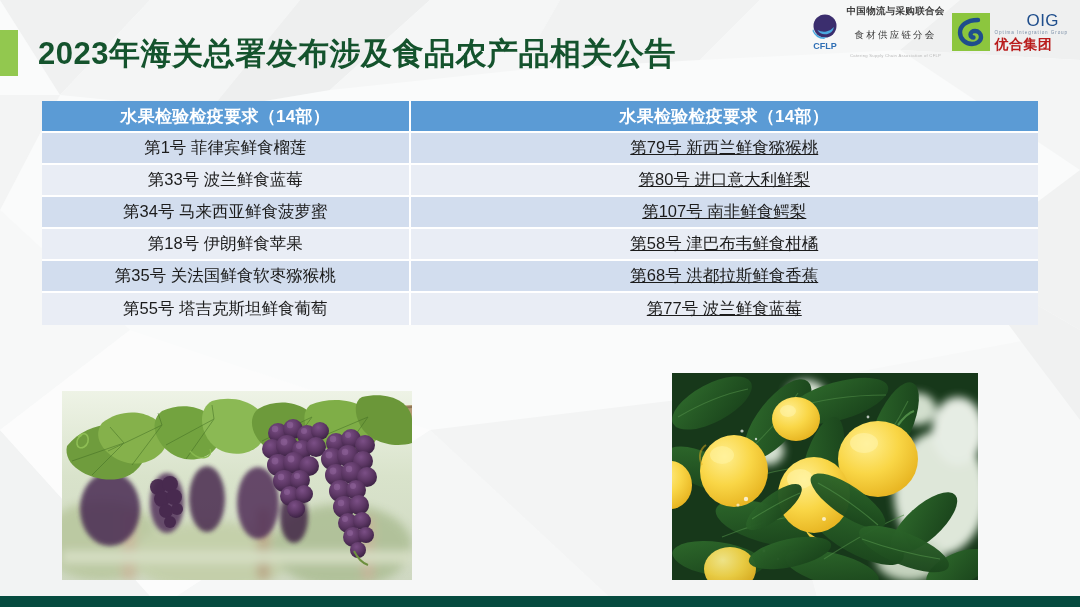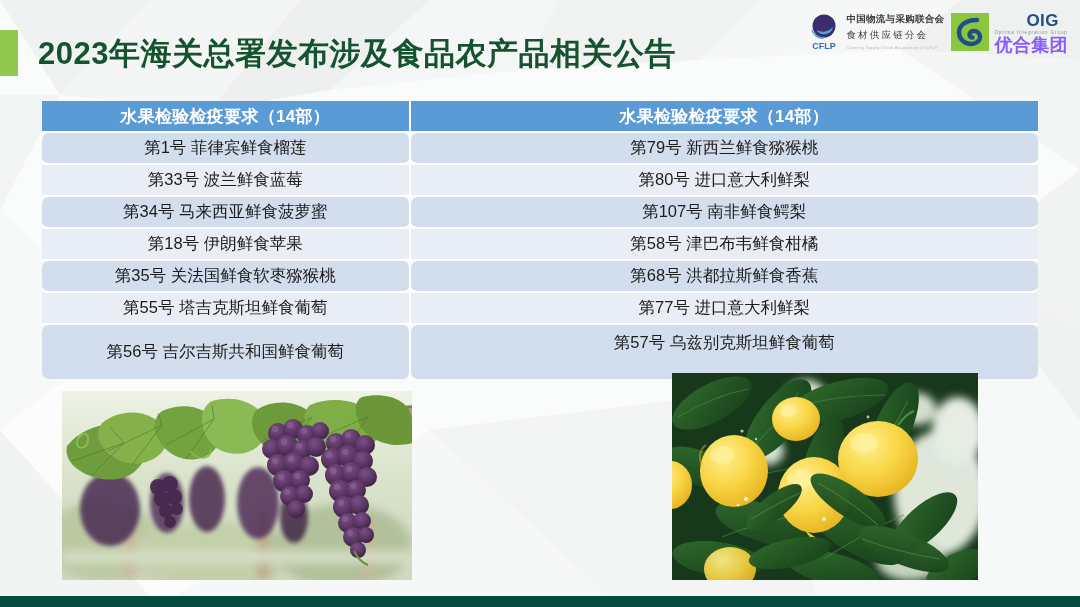--- a/index.html
+++ b/index.html
@@ -52,49 +52,49 @@
     right: 12px;
     top: 9px;
     height: 46px;
     display: flex;
     align-items: center;
     gap: 7px;
   }
   .logo-cflp { display: flex; align-items: center; gap: 5px; }
   .cflp-mark { position: relative; width: 34px; height: 40px; }
   .cflp-mark svg { display: block; }
-  .cflp-text { display: flex; flex-direction: column; gap: 5px; }
+  .cflp-text { display: flex; flex-direction: column; gap: 13px; text-align: center; }
   .cflp-line1 {
     font-size: 9.5px; font-weight: 700; color: #3b3b3b;
     letter-spacing: 0.3px; line-height: 11px; white-space: nowrap;
   }
   .cflp-line2 {
     font-size: 9.5px; font-weight: 400; color: #3b3b3b;
     letter-spacing: 2.2px; line-height: 11px; white-space: nowrap;
   }
   .cflp-line3 {
     font-size: 4.2px; color: #b9b9b9; letter-spacing: 0.25px;
     line-height: 6px; white-space: nowrap; transform: scaleY(1.05);
   }
 
   .logo-oig { display: flex; align-items: center; gap: 5px; }
   .oig-mark { width: 38px; height: 38px; background: #8CC63E; position: relative; }
   .oig-mark svg { display: block; }
   .oig-text { display: flex; flex-direction: column; }
   .oig-line1 {
-    font-size: 17px; font-weight: 700; color: #1F4E8C;
+    font-size: 17px; font-weight: 400; color: #1F4E8C;
     line-height: 17px; letter-spacing: 0.4px; padding-left: 32px;
   }
   .oig-line2 {
     font-size: 4.6px; color: #7b8fa8; letter-spacing: 0.9px;
     line-height: 8px; white-space: nowrap;
   }
   .oig-line3 {
-    font-size: 18px; font-weight: 700; color: #8b5cf6;
-    line-height: 16px; letter-spacing: 0.4px;
+    font-size: 14px; font-weight: 700; color: #b91c1c;
+    line-height: 16px; letter-spacing: 0.4px; font-family: Liberation Mono, monospace;
   }
 
   
   .table-wrap {
     position: absolute;
     left: 42px;
     top: 101px;
     width: 996px;
   }
   table.ann {
@@ -117,25 +117,25 @@
     font-weight: 700;
     height: 32px;
     letter-spacing: 0.3px;
   }
   table.ann tbody td {
     font-size: 16.5px;
     color: #1c1c1c;
     height: 32px;
     font-weight: 400;
   }
-  tbody tr.odd td  { background: #D2DDEE; border-radius: 7px; }
+  tbody tr.odd td  { background: #D2DDEE; }
   tbody tr.even td { background: #E9EDF5; }
   tbody tr.tall td { height: 54px; }
   tbody tr:last-child td { border-bottom: none; }
-  td.right-cell { vertical-align: middle; }
+  td.right-cell { vertical-align: middle; text-decoration: underline; }
   tbody tr.tall td.right-cell { vertical-align: top; padding-top: 7px; }
 
   
   .photo {
     position: absolute;
     overflow: hidden;
     background: #cfd8cf;
   }
   .photo-grapes { left: 62px; top: 391px; width: 350px; height: 189px; }
   .photo-lemons { left: 672px; top: 373px; width: 306px; height: 207px; }
@@ -244,25 +244,21 @@
         <tr class="even">
           <td>第18号 伊朗鲜食苹果</td>
           <td class="right-cell">第58号 津巴布韦鲜食柑橘</td>
         </tr>
         <tr class="odd">
           <td>第35号 关法国鲜食软枣猕猴桃</td>
           <td class="right-cell">第68号 洪都拉斯鲜食香蕉</td>
         </tr>
         <tr class="even">
           <td>第55号 塔吉克斯坦鲜食葡萄</td>
-          <td class="right-cell">第77号 进口意大利鲜梨</td>
-        </tr>
-        <tr class="odd tall">
-          <td>第56号 吉尔吉斯共和国鲜食葡萄</td>
-          <td class="right-cell">第57号 乌兹别克斯坦鲜食葡萄</td>
+          <td class="right-cell">第77号 波兰鲜食蓝莓</td>
         </tr>
       </tbody>
     </table>
   </div>
 
   <div class="photo photo-grapes">
     <svg viewBox="0 0 350 189" xmlns="http://www.w3.org/2000/svg">
       <defs>
         <linearGradient id="gsky" x1="0" y1="0" x2="0" y2="1">
           <stop offset="0%" stop-color="#eef3e6"></stop>

